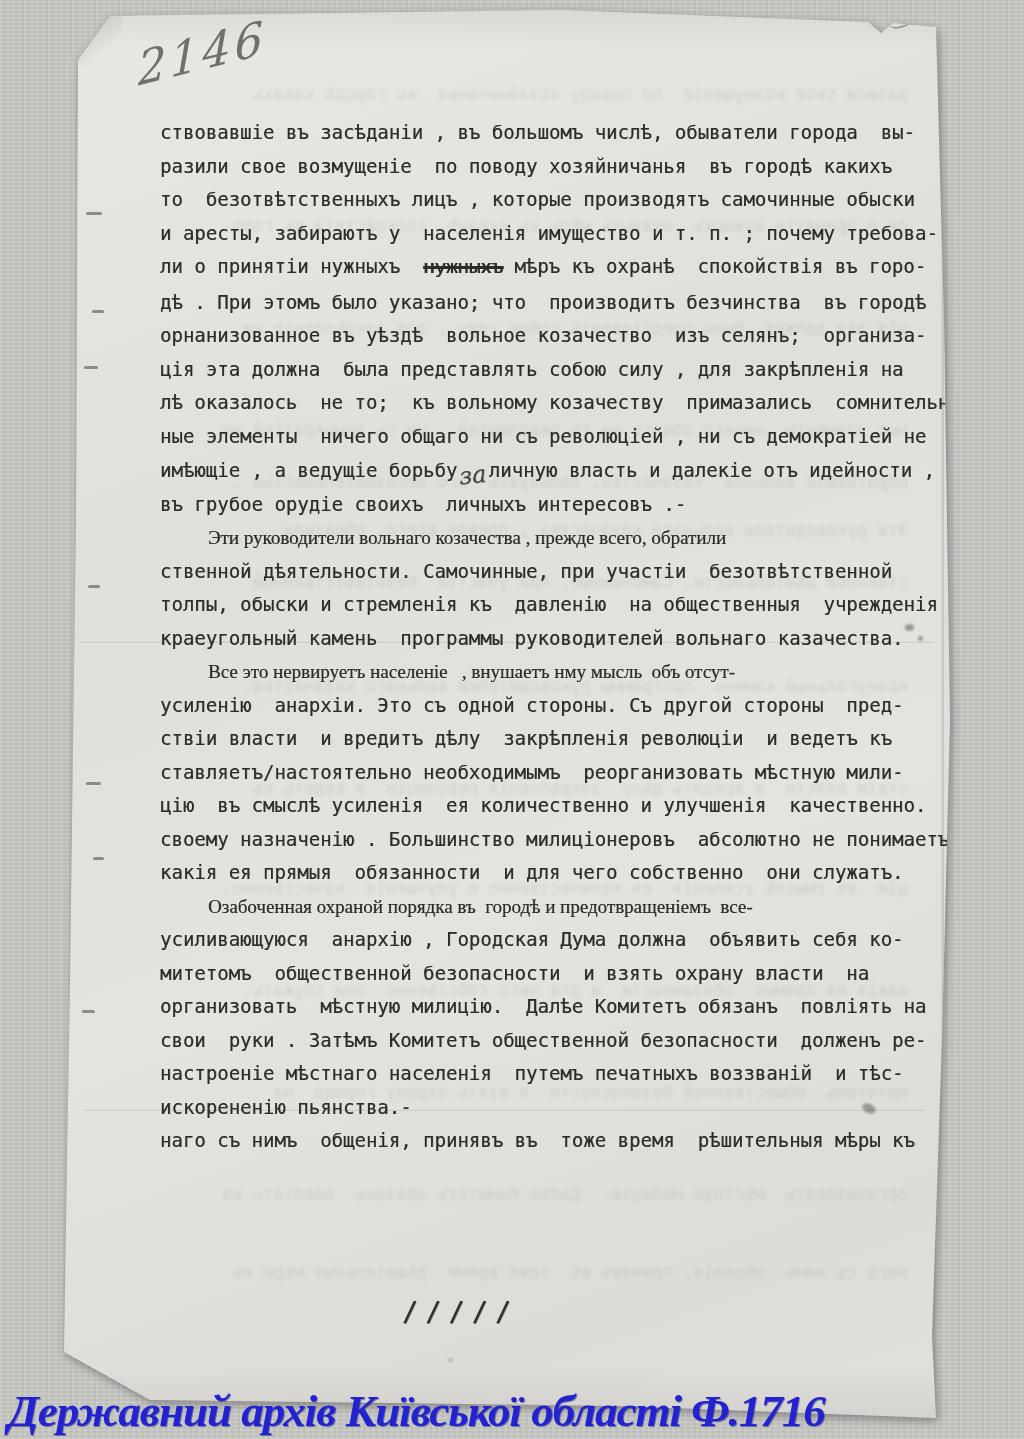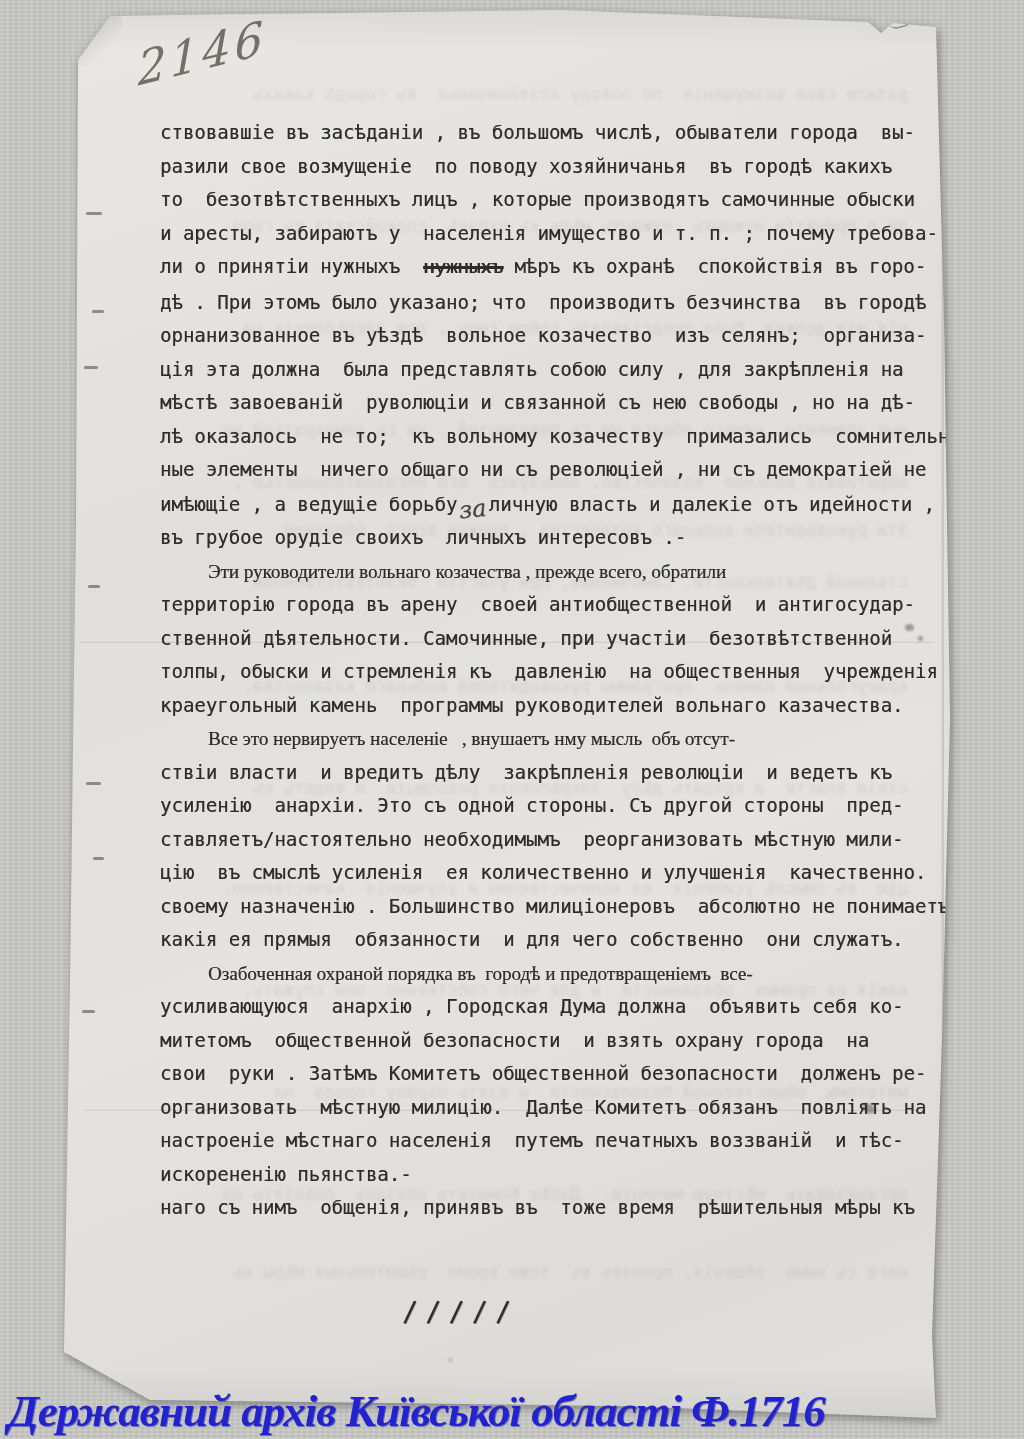--- a/index.html
+++ b/index.html
@@ -124,50 +124,48 @@
       <div class="text-block" id="text-block">
           <div>
             <div class="line"><span>ствовавшіе въ засѣданіи , въ большомъ числѣ, обыватели города  вы-</span></div>
             <div class="line"><span>разили свое возмущеніе  по поводу хозяйничанья  въ городѣ какихъ</span></div>
             <div class="line"><span>то  безотвѣтственныхъ лицъ , которые производятъ самочинные обыски</span></div>
             <div class="line"><span>и аресты, забираютъ у  населенія имущество и т. п. ; почему требова-</span></div>
             <div class="line"><span>ли о принятіи нужныхъ  </span><span class="strike">нужныхъ</span><span> мѣръ къ охранѣ  спокойствія въ горо-</span></div>
             <div class="line"><span>дѣ . При этомъ было указано; что  производитъ безчинства  въ городѣ</span></div>
             <div class="line"><span>орнанизованное въ уѣздѣ  вольное козачество  изъ селянъ;  организа-</span></div>
             <div class="line"><span>ція эта должна  была представлять собою силу , для закрѣпленія на</span></div>
-            <div class="line"><span>мѣстѣ завоеваній  руволюціи и связанной съ нею свободы , но на дѣ-</span></div>
             <div class="line"><span>лѣ оказалось  не то;  къ вольному козачеству  примазались  сомнительн</span></div>
             <div class="line"><span>ные элементы  ничего общаго ни съ революціей , ни съ демократіей не</span></div>
             <div class="line"><span>имѣющіе , а ведущіе борьбу</span><span class="hand">за</span><span>личную власть и далекіе отъ идейности ,</span></div>
             <div class="line"><span>въ грубое орудіе своихъ  личныхъ интересовъ .-</span></div>
           </div>
           <div>
             <div class="line indent"><span>Эти руководители вольнаго козачества , прежде всего, обратили</span></div>
-            <div class="line"><span>территорію города въ арену  своей антиобщественной  и антигосудар-</span></div>
             <div class="line"><span>ственной дѣятельности. Самочинные, при участіи  безотвѣтственной</span></div>
             <div class="line"><span>толпы, обыски и стремленія къ  давленію  на общественныя  учрежденія</span></div>
             <div class="line"><span>краеугольный камень  программы руководителей вольнаго казачества.</span></div>
           </div>
           <div>
             <div class="line indent"><span>Все это нервируетъ населеніе   , внушаетъ нму мысль  объ отсут-</span></div>
+            <div class="line"><span>усиленію  анархіи. Это съ одной стороны. Съ другой стороны  пред-</span></div>
             <div class="line"><span>ствіи власти  и вредитъ дѣлу  закрѣпленія революціи  и ведетъ къ</span></div>
-            <div class="line"><span>усиленію  анархіи. Это съ одной стороны. Съ другой стороны  пред-</span></div>
             <div class="line"><span>ставляетъ</span><span>/</span><span>настоятельно необходимымъ  реорганизовать мѣстную мили-</span></div>
             <div class="line"><span>цію  въ смыслѣ усиленія  ея количественно и улучшенія  качественно.</span></div>
           </div>
           <div>
             <div class="line"><span>своему назначенію . Большинство милиціонеровъ  абсолютно не понимаетъ</span></div>
             <div class="line"><span>какія ея прямыя  обязанности  и для чего собственно  они служатъ.</span></div>
           </div>
           <div>
             <div class="line indent"><span>Озабоченная охраной порядка въ  городѣ и предотвращеніемъ  все-</span></div>
             <div class="line"><span>усиливающуюся  анархію , Городская Дума должна  объявить себя ко-</span></div>
-            <div class="line"><span>митетомъ  общественной безопасности  и взять охрану города  на</span></div>
+            <div class="line"><span>митетомъ  общественной безопасности  и взять охрану власти  на</span></div>
+            <div class="line"><span>организовать  мѣстную милицію.  Далѣе Комитетъ обязанъ  повліять на</span></div>
             <div class="line"><span>свои  руки . Затѣмъ Комитетъ общественной безопасности  долженъ ре-</span></div>
-            <div class="line"><span>организовать  мѣстную милицію.  Далѣе Комитетъ обязанъ  повліять на</span></div>
             <div class="line"><span>настроеніе мѣстнаго населенія  путемъ печатныхъ воззваній  и тѣс-</span></div>
             <div class="line"><span>искорененію пьянства.-</span></div>
             <div class="line"><span>наго съ нимъ  общенія, принявъ въ  тоже время  рѣшительныя мѣры къ</span></div>
           </div>
         </div>
 
       <div class="end-mark">/////</div>
     </div>
   </div>
 

